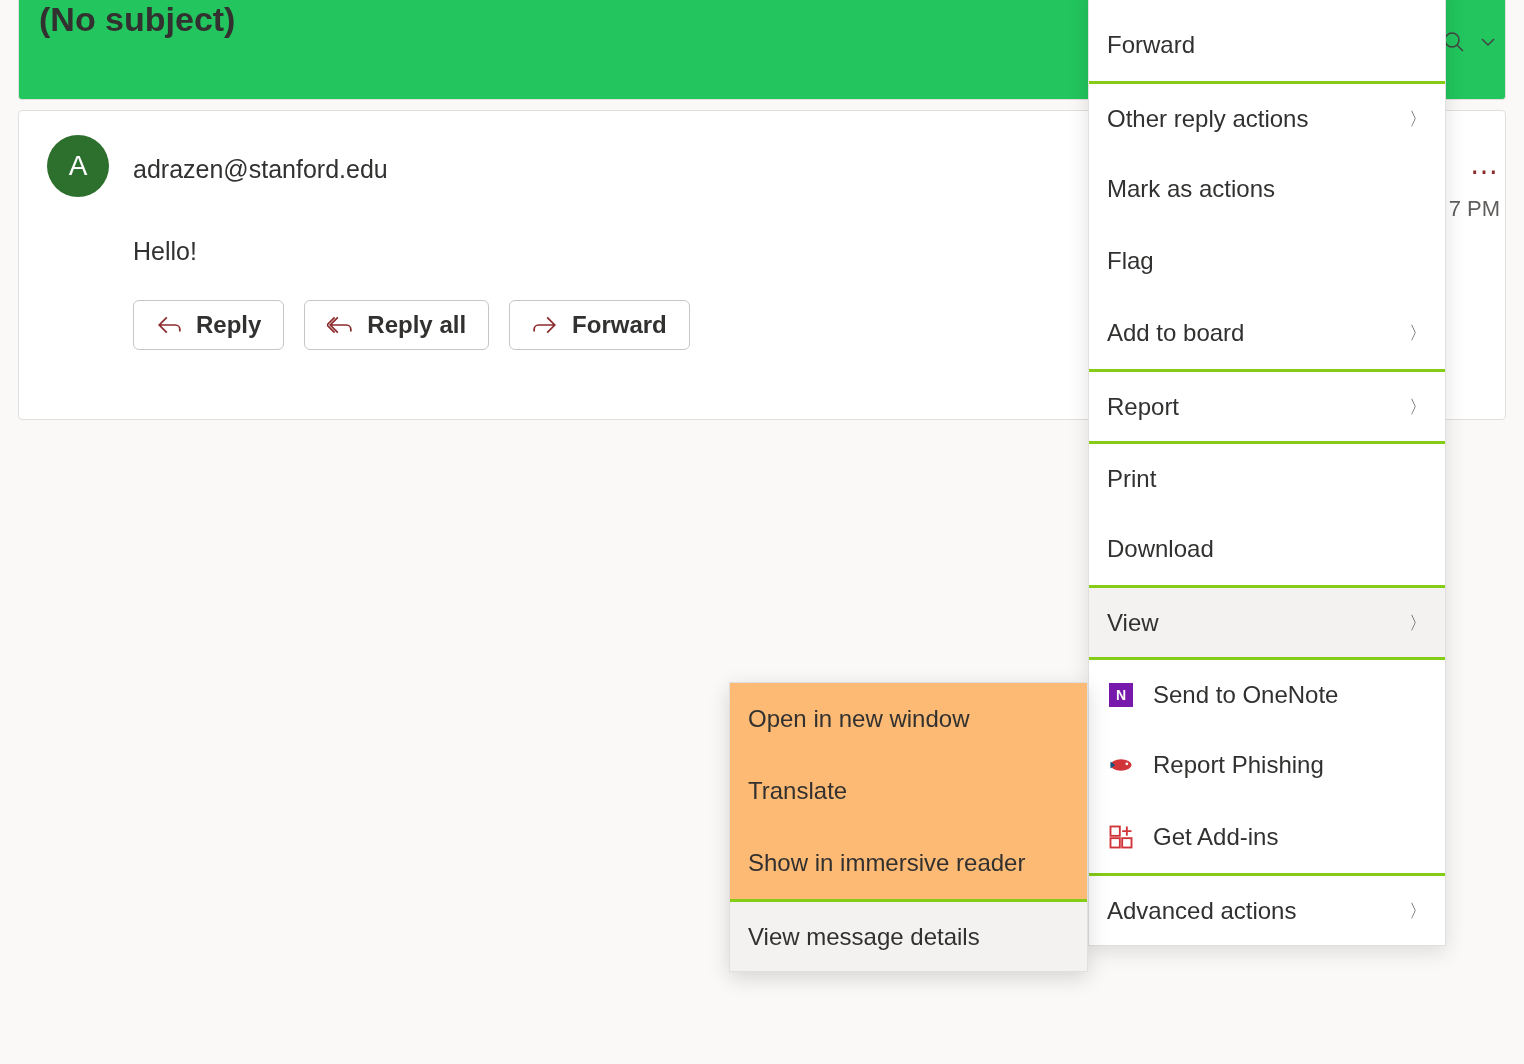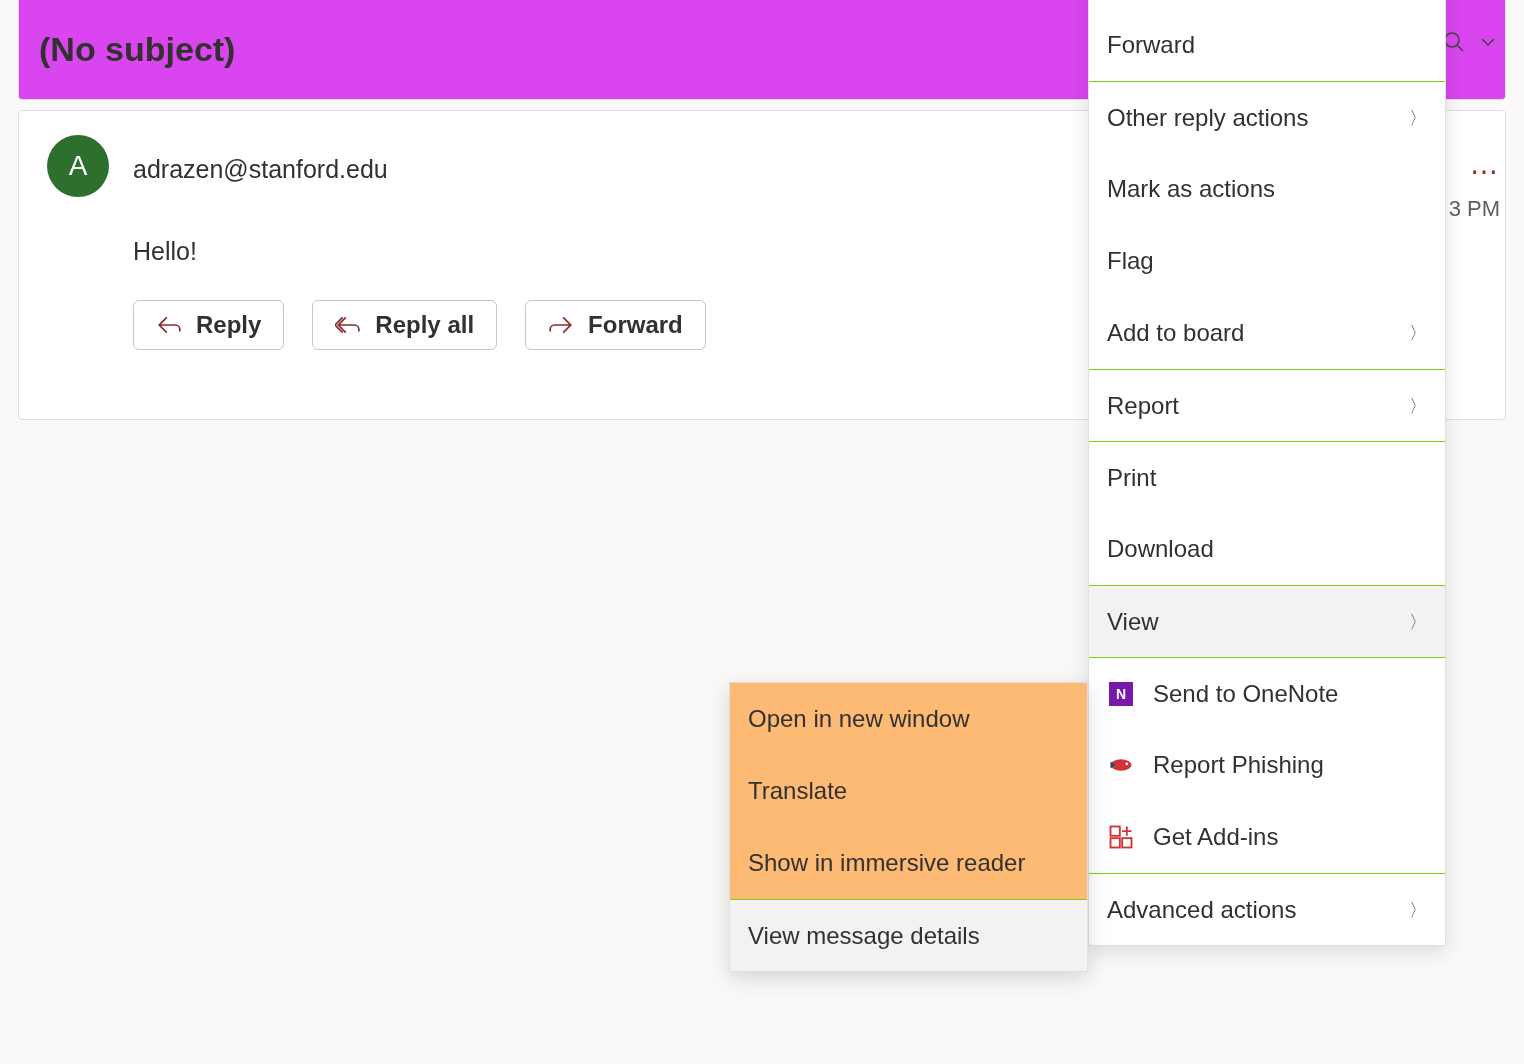--- a/index.html
+++ b/index.html
@@ -11,27 +11,27 @@
     color: #323130;
     overflow: hidden;
   }
   body { position: relative; }
 
   
   .subject-bar {
     position: absolute;
     left: 18px; right: 18px; top: 0;
     height: 100px;
-    background: #d946ef;
+    background: #22c55e;
     border: 1px solid #e1dfdd;
     border-top: none;
     border-radius: 0 0 4px 4px;
     display: flex;
-    align-items: center;
-    padding: 8px 20px;
+    align-items: flex-start;
+    padding: 0 20px;
   }
   .subject-bar h1 {
     font-size: 34px;
     font-weight: 700;
     color: #323130;
   }
 
   
   .message-card {
     position: absolute;
@@ -58,21 +58,21 @@
   }
   .msg-body {
     margin-left: 86px;
     margin-top: 40px;
     font-size: 25px;
   }
   .msg-actions {
     margin-left: 86px;
     margin-top: 34px;
     display: flex;
-    gap: 28px;
+    gap: 20px;
   }
   .action-btn {
     border: 1px solid #c8c6c4;
     background: #fff;
     border-radius: 6px;
     padding: 10px 22px;
     font-size: 24px;
     font-weight: 600;
     display: flex;
     align-items: center;
@@ -115,21 +115,21 @@
     display: flex; align-items: center;
     height: 72px;
     padding: 0 18px;
     font-size: 24px;
     color: #323130;
     cursor: pointer;
     position: relative;
   }
   .menu-item.top-cut { height: 28px; align-items: center; overflow: hidden; }
   .menu-item.highlight { background: #f3f2f1; }
-  .menu-sep { border-top: 1px solid #84cc16; }
+  .menu-sep { border-top: 3px solid #84cc16; }
   .mi-icon {
     width: 28px; height: 28px; margin-right: 18px;
     display: inline-flex; align-items: center; justify-content: center;
   }
   .mi-icon svg { width: 100%; height: 100%; }
   .mi-label { flex: 1; }
   .chevron {
     font-size: 18px; color: #605e5c;
   }
 
@@ -194,21 +194,21 @@
         <path d="M15 15 L21 21"></path>
       </svg>
   </div>
   <div>
     <svg viewBox="0 0 24 24">
         <path d="M6 9 L12 15 L18 9"></path>
       </svg>
   </div>
 </div>
 <div class="more-dots">⋯</div>
-<div class="timestamp-hint">3 PM</div>
+<div class="timestamp-hint">7 PM</div>
 
 <div class="context-menu">
   <div class="menu-item top-cut">
     
   </div>
   <div class="menu-item">
     <span class="mi-label">Forward</span>
   </div>
   <div class="menu-item menu-sep">
     <span class="mi-label">Other reply actions</span>

